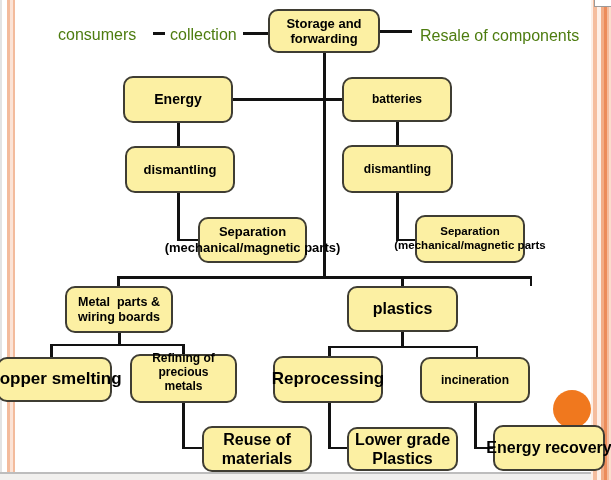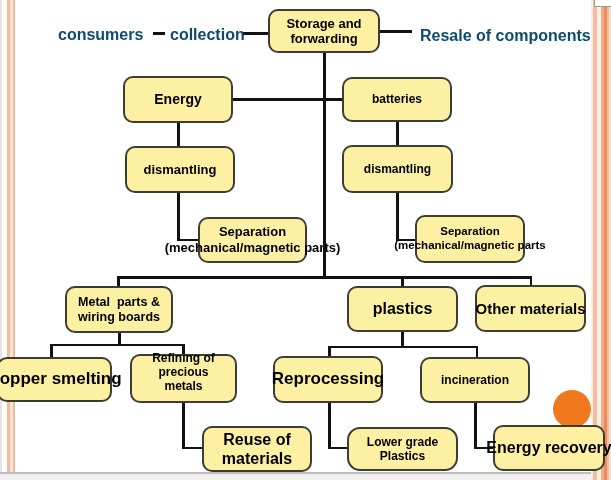--- a/index.html
+++ b/index.html
@@ -54,24 +54,24 @@
   #n-metal-parts{left:65px;top:286px;width:108px;height:47px;font-size:12.5px;text-align:right;}
   #n-plastics{left:347px;top:286px;width:111px;height:46px;font-size:16px;}
   #n-other-materials{left:475px;top:285px;width:111px;height:47px;font-size:15px;}
   #n-copper-smelting{left:-3px;top:357px;width:115px;height:45px;font-size:17px;}
   #n-refining{left:130px;top:354px;width:107px;height:49px;font-size:12px;
     align-items:flex-start;line-height:1.15;}
   #n-refining span{display:block;margin-top:-4px;}
   #n-reprocessing{left:273px;top:356px;width:110px;height:47px;font-size:17px;}
   #n-incineration{left:420px;top:357px;width:110px;height:46px;font-size:12px;}
   #n-reuse{left:202px;top:426px;width:110px;height:46px;font-size:16px;}
-  #n-lower-grade{left:347px;top:427px;width:111px;height:44px;font-size:12px;border-radius:13px;}
+  #n-lower-grade{left:347px;top:427px;width:111px;height:44px;font-size:16px;}
   #n-energy-recovery{left:493px;top:425px;width:112px;height:46px;font-size:16px;}
   
-  .flabel{position:absolute;z-index:3;font-weight:bold;color:#0c4a6e;
+  .flabel{position:absolute;z-index:3;font-weight:normal;color:#4d7c0f;
     font-size:16px;white-space:nowrap;}
   #lbl-consumers{left:58px;top:26px;}
   #lbl-collection{left:170px;top:26px;}
   #lbl-resale{left:420px;top:27px;}
 </style>
 </head>
 <body>
 
 <div id="stage">
 
@@ -133,21 +133,20 @@
   <div class="node" id="n-batteries">batteries</div>
   <div class="node" id="n-dismantling-left">dismantling</div>
   <div class="node" id="n-dismantling-right">dismantling</div>
   <div class="node" id="n-separation-left">Separation
 (mechanical/magnetic parts)</div>
   <div class="node" id="n-separation-right">Separation
 (mechanical/magnetic parts</div>
   <div class="node" id="n-metal-parts">Metal  parts &amp;
 wiring boards</div>
   <div class="node" id="n-plastics">plastics</div>
-  <div class="node" id="n-other-materials">Other materials</div>
   <div class="node" id="n-copper-smelting">Copper smelting</div>
   <div class="node" id="n-refining"><span>Refining of
 precious
 metals</span></div>
   <div class="node" id="n-reprocessing">Reprocessing</div>
   <div class="node" id="n-incineration">incineration</div>
   <div class="node" id="n-reuse">Reuse of
 materials</div>
   <div class="node" id="n-lower-grade">Lower grade
 Plastics</div>

